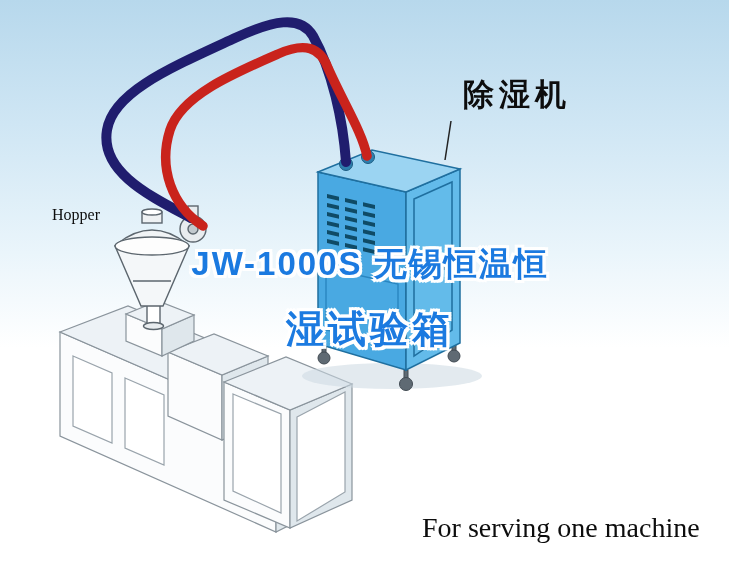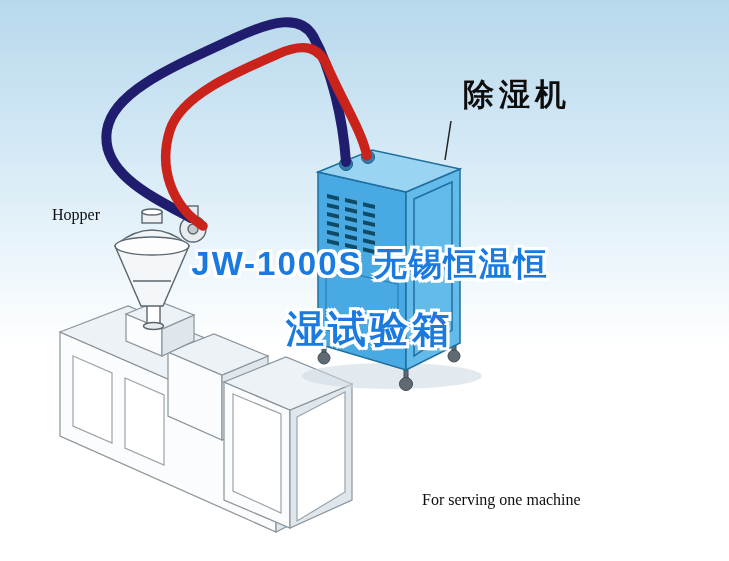--- a/index.html
+++ b/index.html
@@ -39,21 +39,21 @@
   .title {
     position:absolute; left:50px; width:640px; text-align:center;
     font-weight:bold; color:var(--title_blue);
     text-shadow:-3px -3px 0 #fff, 3px -3px 0 #fff, -3px 3px 0 #fff, 3px 3px 0 #fff,
                  0 -3px 0 #fff, 0 3px 0 #fff, -3px 0 0 #fff, 3px 0 0 #fff;
   }
   .title-l1 { top:242px; font-size:33px; letter-spacing:2px; }
   .title-l2 { top:283px; font-size:38px; letter-spacing:4px;margin-top:21px; }
 
   .cap-zh { left:409px; top:453px; font-size:29px; font-weight:bold; letter-spacing:2px; }
-  .cap-en { left:422px; top:491px; font-size:16px; }
+  .cap-en { left:422px; top:512px; font-size:28px; }
 </style>
 </head>
 <body>
 
 <div class="stage">
 
   <svg class="illu" width="729" height="561" viewBox="0 0 729 561">
 
     <g>
 

